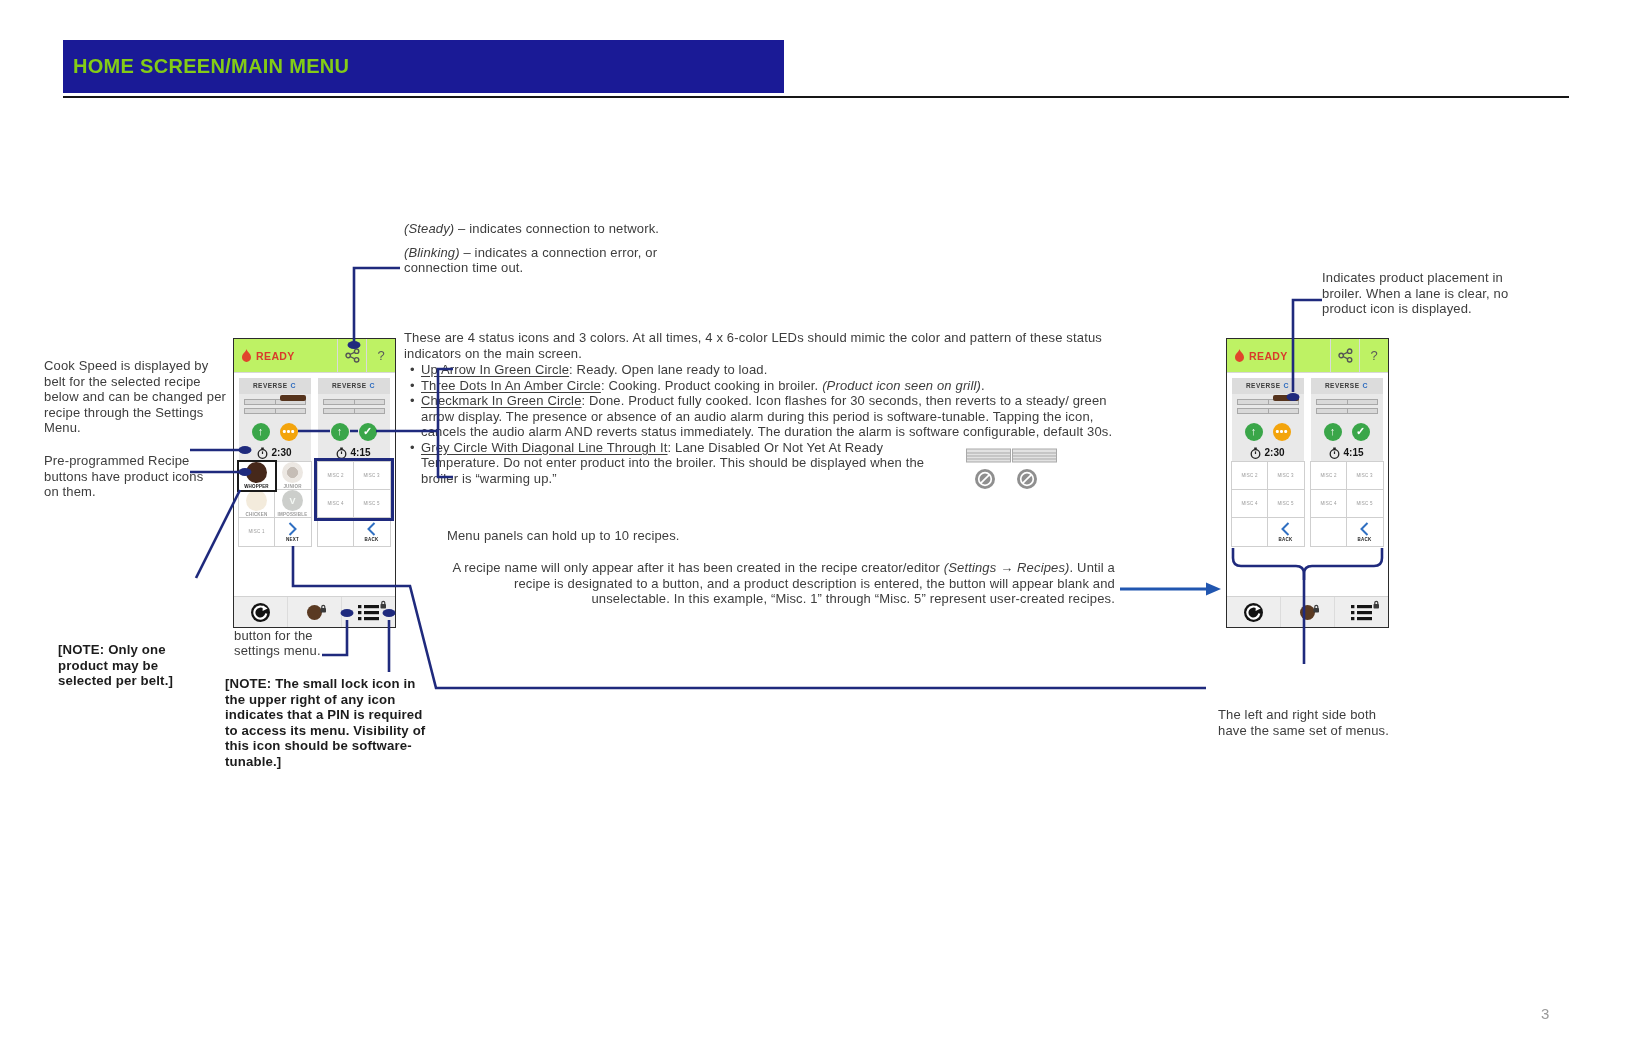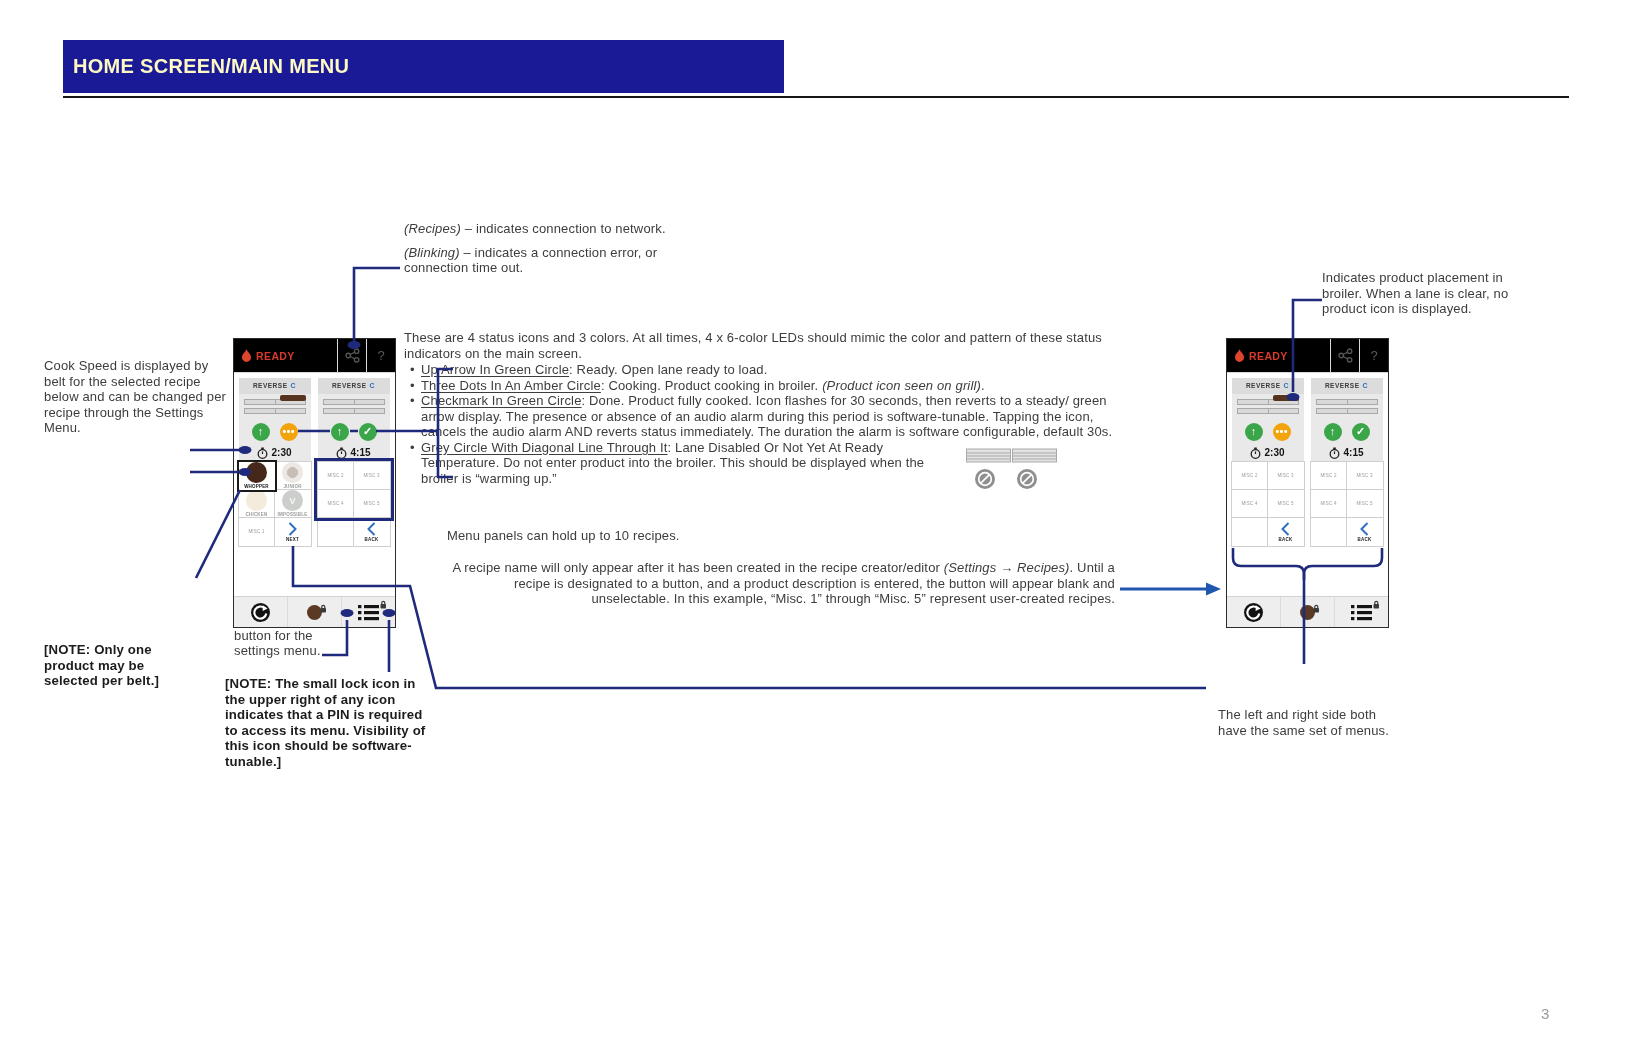--- a/index.html
+++ b/index.html
@@ -2,21 +2,21 @@
 <html><head>
 <meta charset="utf-8">
 <style>
   html,body{margin:0;padding:0;background:#fff;}
   #page{position:relative;width:1632px;height:1056px;background:#fff;overflow:hidden;
         font-family:"Liberation Sans", sans-serif;color:#3d3d3d;}
 
   
   .hdr{position:absolute;left:63px;top:40px;width:721px;height:53px;background:#1a1a96;
        display:flex;align-items:center;padding-left:10px;box-sizing:border-box;}
-  .hdr span{color:#fef9c3;font-size:20px;font-weight:bold;letter-spacing:.3px;}
+  .hdr span{color:#84cc16;font-size:20px;font-weight:bold;letter-spacing:.3px;}
   .hrule{position:absolute;left:63px;top:96px;width:1506px;height:2px;background:#161616;}
 
   
   .ann{position:absolute;font-size:13px;line-height:15.5px;color:#3d3d3d;letter-spacing:.15px;}
   .ann i{font-style:italic;}
   .ann b{color:#1c1c1c;}
   .bold-note{font-weight:bold;color:#1c1c1c;font-size:13.2px;}
   .pagenum{position:absolute;left:1541px;top:1005px;font-size:15px;color:#9a9a9a;}
 
   
@@ -26,21 +26,21 @@
   .bullet u{text-underline-offset:2px;}
   .b4{width:512px;}
 
   
   .noicon-illu{position:absolute;left:966px;top:448px;width:110px;height:50px;}
   .slashrow{position:absolute;top:20px;left:8px;display:flex;gap:20px;}
 
   
   .device{position:absolute;width:163px;height:290px;background:#fff;border:1.5px solid #2b2b2b;
           box-sizing:border-box;z-index:1;}
-  .topbar{position:absolute;left:0;right:0;top:0;height:33px;background:#000000;
+  .topbar{position:absolute;left:0;right:0;top:0;height:33px;background:#bef264;
           border-bottom:1px solid #d8d8d8;display:flex;align-items:center;padding-left:7px;}
   .ready{color:#d93a2b;font-weight:bold;font-size:10.5px;letter-spacing:.4px;margin-left:4px;}
   .tb-icons{margin-left:auto;display:flex;height:100%;}
   .tb-cell{width:28px;border-left:1px solid #dadada;display:flex;align-items:center;justify-content:center;}
   .help{color:#5a5a5a;font-size:13px;}
 
   .panels{position:absolute;left:4.5px;top:38.5px;display:flex;gap:7px;}
   .panel{width:72px;background:#e9e9e9;}
   .revbar{height:16px;background:#dcdcdc;display:flex;align-items:center;justify-content:center;gap:3px;
           font-size:6.5px;font-weight:bold;color:#3a3a3a;letter-spacing:.5px;}
@@ -90,21 +90,21 @@
 
 <div id="page">
 
   <div class="hdr">
     <span>HOME SCREEN/MAIN MENU</span>
   </div>
   <div class="hrule"></div>
 
   <div class="ann" style="left:404px;top:205px;width:290px;">
     <div style="margin-top:16px;">
-      <i>(Recipes)</i><span>  – indicates connection to network.</span>
+      <i>(Steady)</i><span>  – indicates connection to network.</span>
     </div>
     <div style="margin-top:8px;">
       <i>(Blinking)</i><span> – indicates a connection error, or connection time out.</span>
     </div>
   </div>
 
   <div class="ann" style="left:404px;top:330px;width:716px;">
     <div>These are 4 status icons and 3 colors. At all times, 4 x 6-color LEDs should mimic the color and pattern of these status indicators on the main screen.</div>
     <div class="blist">
       <div class="bullet">
@@ -147,23 +147,26 @@
   </div>
 
   <div class="ann" style="left:447px;top:560px;width:668px;text-align:right;">
     <span>A recipe name will only appear after it has been created in the recipe creator/editor </span><i>(Settings → Recipes)</i><span>. Until a recipe is designated to a button, and a product description is entered, the button will appear blank and unselectable. In this example, “Misc. 1” through “Misc. 5” represent user-created recipes.</span>
   </div>
 
   <div class="ann" style="left:44px;top:358px;width:183px;">
     <span>Cook Speed is displayed by belt for the selected recipe below and can be changed per recipe through the Settings Menu.</span>
   </div>
 
-
-
-  <div class="ann bold-note" style="left:44px;top:642px;width:128px;">
+  <div class="ann" style="left:44px;top:453px;width:160px;">
+    <span>Pre-programmed Recipe buttons have product icons on them.</span>
+  </div>
+
+
+  <div class="ann bold-note" style="left:58px;top:642px;width:128px;">
     <span>[NOTE: Only one product may be selected per belt.]</span>
   </div>
 
   <div class="ann" style="left:234px;top:612px;width:118px;">
     <span>Tap the </span><b>SETTINGS</b><span> button for the settings menu.</span>
   </div>
 
   <div class="ann bold-note" style="left:225px;top:676px;width:210px;">
     <span>[NOTE:  The small lock icon in the upper right of any icon indicates that a PIN is required to access its menu.  Visibility of this icon should be software-tunable.]</span>
   </div>

